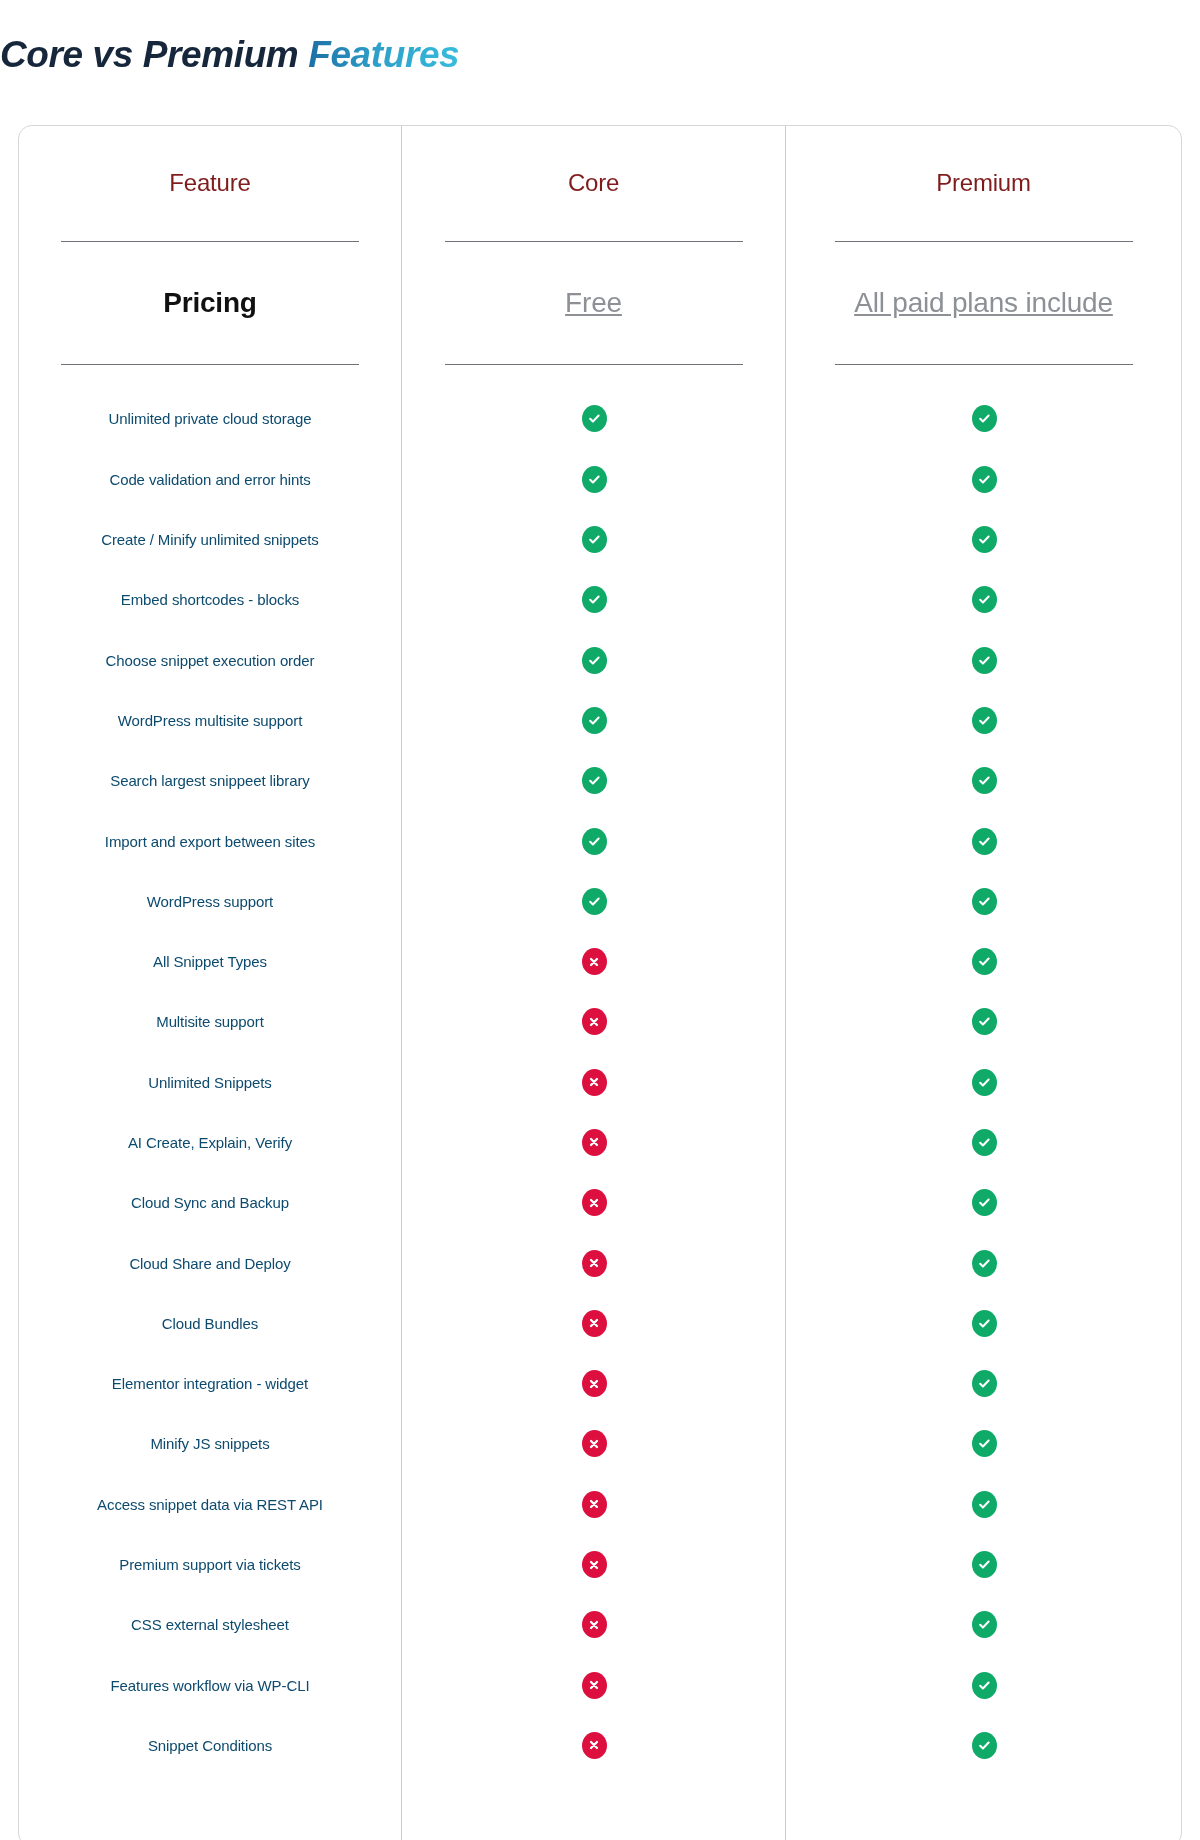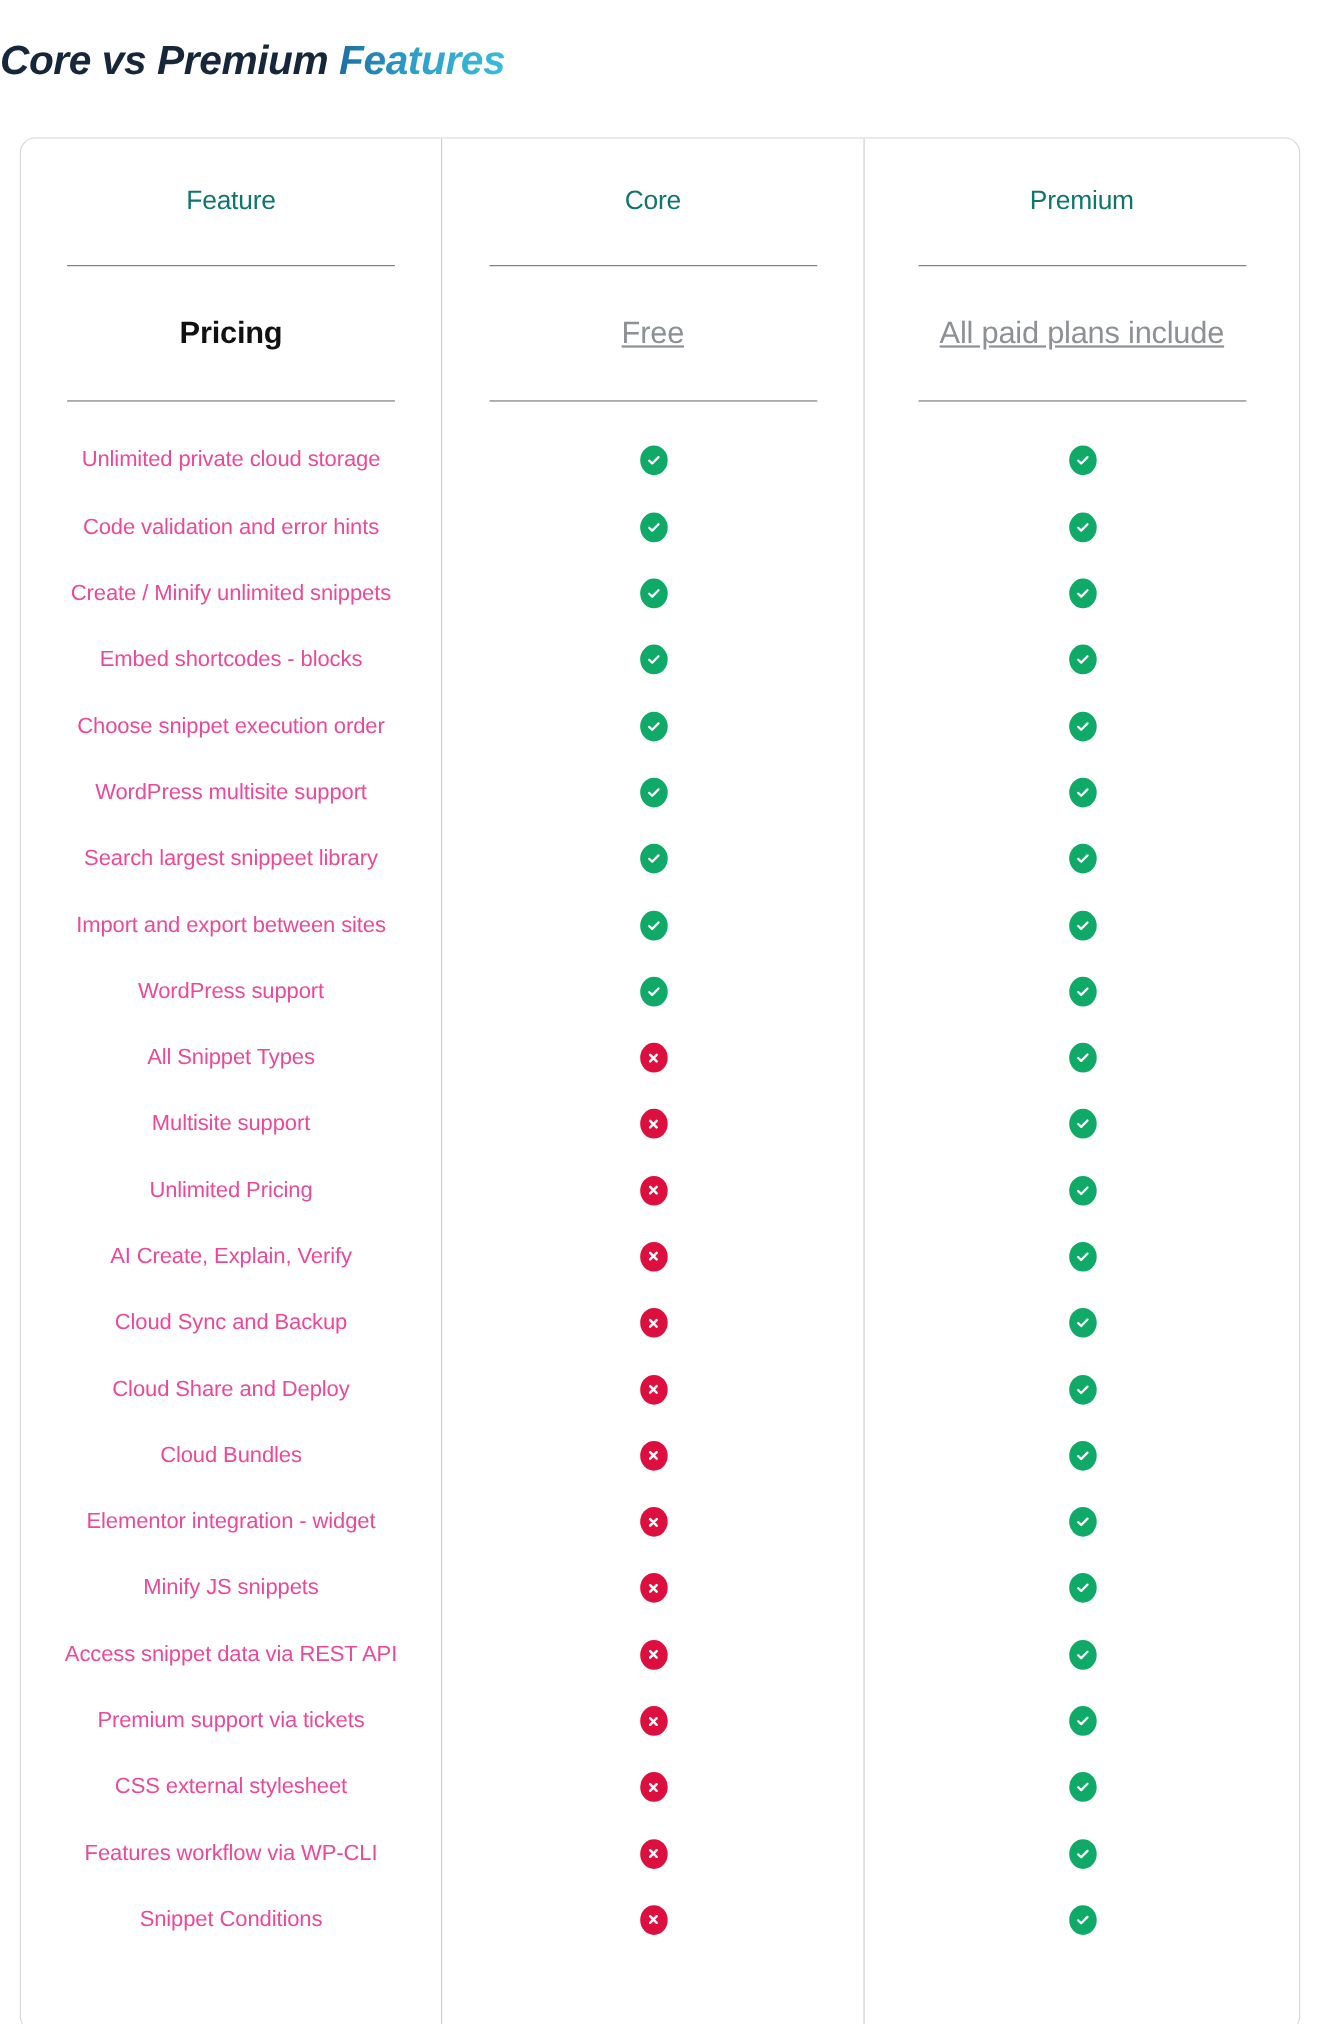--- a/index.html
+++ b/index.html
@@ -66,21 +66,21 @@
   .col-core    { width: 384px; border-left: 1px solid #c9cbcf; }
   .col-premium { width: 396px; border-left: 1px solid #c9cbcf; }
 
   
   .hcell {
     height: 115px;
     display: flex;
     align-items: center;
     justify-content: center;
     font-size: 24px;
-    color: #0f766e;
+    color: #7f1d1d;
     letter-spacing: -0.2px;
   }
   .hcell.sub {
     height: 122px;
     font-size: 28px;
   }
   .hcell.sub.bold { font-weight: bold; color: #111; }
   .hcell.sub.muted { color: #8d9196; text-decoration: underline; }
 
   .rule {
@@ -94,22 +94,22 @@
 
   
   .rows { padding-top: 24px; }
   .row {
     height: 60.3px;
     display: flex;
     align-items: center;
     justify-content: center;
   }
   .row-label {
-    font-size: 20px;
-    color: #ec4899;
+    font-size: 15px;
+    color: #0c4a6e;
     letter-spacing: -0.1px;
     text-align: center;
     white-space: nowrap;
   }
 
   
   .ic {
     width: 25px;
     height: 27px;
     border-radius: 50%;
@@ -172,21 +172,21 @@
             <div class="row">
               <span class="row-label">WordPress support</span>
             </div>
             <div class="row">
               <span class="row-label">All Snippet Types</span>
             </div>
             <div class="row">
               <span class="row-label">Multisite support</span>
             </div>
             <div class="row">
-              <span class="row-label">Unlimited Pricing</span>
+              <span class="row-label">Unlimited Snippets</span>
             </div>
             <div class="row">
               <span class="row-label">AI Create, Explain, Verify</span>
             </div>
             <div class="row">
               <span class="row-label">Cloud Sync and Backup</span>
             </div>
             <div class="row">
               <span class="row-label">Cloud Share and Deploy</span>
             </div>

